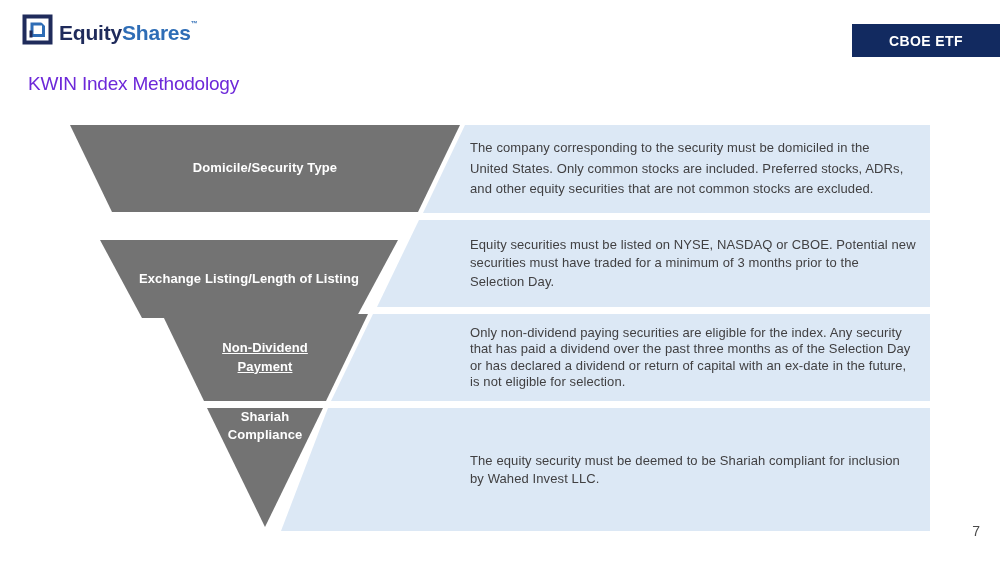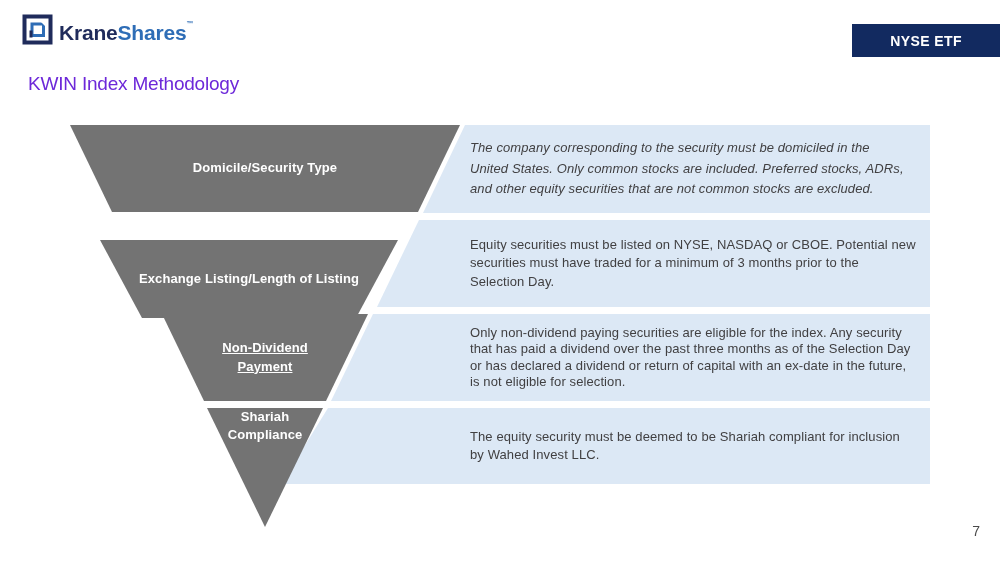--- a/index.html
+++ b/index.html
@@ -37,52 +37,52 @@
   .seg4{left:207px;top:408px;width:116px;height:119px;
     clip-path:polygon(0 0,100% 0,50% 100%);align-items:flex-start;}
   .seg4 .seg-label{}
   
   .box{
     position:absolute;background:#DCE8F5;display:flex;align-items:center;
     box-sizing:border-box;
   }
   .box-text{font-size:13px;color:#414042;white-space:pre-line;letter-spacing:0.1px;}
   .box1{left:423px;top:125px;width:507px;height:88px;padding-left:47px;
-    clip-path:polygon(42px 0,100% 0,100% 100%,0 100%);font-style:italic;}
+    clip-path:polygon(42px 0,100% 0,100% 100%,0 100%);}
   .box1 .box-text{line-height:20.5px;}
   .box2{left:377px;top:220px;width:553px;height:87px;padding-left:93px;
     clip-path:polygon(42px 0,100% 0,100% 100%,0 100%);}
   .box2 .box-text{line-height:18.5px;}
   .box3{left:331px;top:314px;width:599px;height:87px;padding-left:139px;
     clip-path:polygon(42px 0,100% 0,100% 100%,0 100%);}
   .box3 .box-text{line-height:16.5px;}
-  .box4{left:281px;top:408px;width:649px;height:76px;padding-left:189px;
+  .box4{left:281px;top:408px;width:649px;height:123px;padding-left:189px;
     clip-path:polygon(47px 0,100% 0,100% 100%,0 100%);}
   .box4 .box-text{line-height:18px;}
   
   .page-number{position:absolute;right:20px;top:523px;font-size:14px;color:#4a4a4a;}
 </style>
 </head>
 <body>
 
 <div class="slide">
 
   <div class="logo">
     <span>
       <svg width="31" height="33" viewBox="0 0 31 33" aria-hidden="true">
         <rect x="2.5" y="3.5" width="26" height="26" fill="none" stroke="#1F2B5B" stroke-width="4"></rect>
         <rect x="10" y="11" width="11.5" height="11.5" fill="none" stroke="#2E6DB6" stroke-width="3"></rect>
         <polygon points="17.5,7.5 24.5,7.5 24.5,14.5" fill="#ffffff"></polygon>
         <rect x="7.5" y="17.5" width="3" height="7" fill="#1F2B5B"></rect>
       </svg>
     </span>
-    <span class="logo-text"><span class="logo-krane">Krane</span><span class="logo-shares">Shares</span><span class="logo-tm">™</span></span>
+    <span class="logo-text"><span class="logo-krane">Equity</span><span class="logo-shares">Shares</span><span class="logo-tm">™</span></span>
   </div>
 
-  <div class="badge">NYSE ETF</div>
+  <div class="badge">CBOE ETF</div>
 
   <div class="page-title">KWIN Index Methodology</div>
 
   <div>
 
     <div class="box box1">
       <div class="box-text">The company corresponding to the security must be domiciled in the
 United States.  Only common stocks are included. Preferred stocks, ADRs,
 and other equity securities that are not common stocks are excluded.</div>
     </div>

